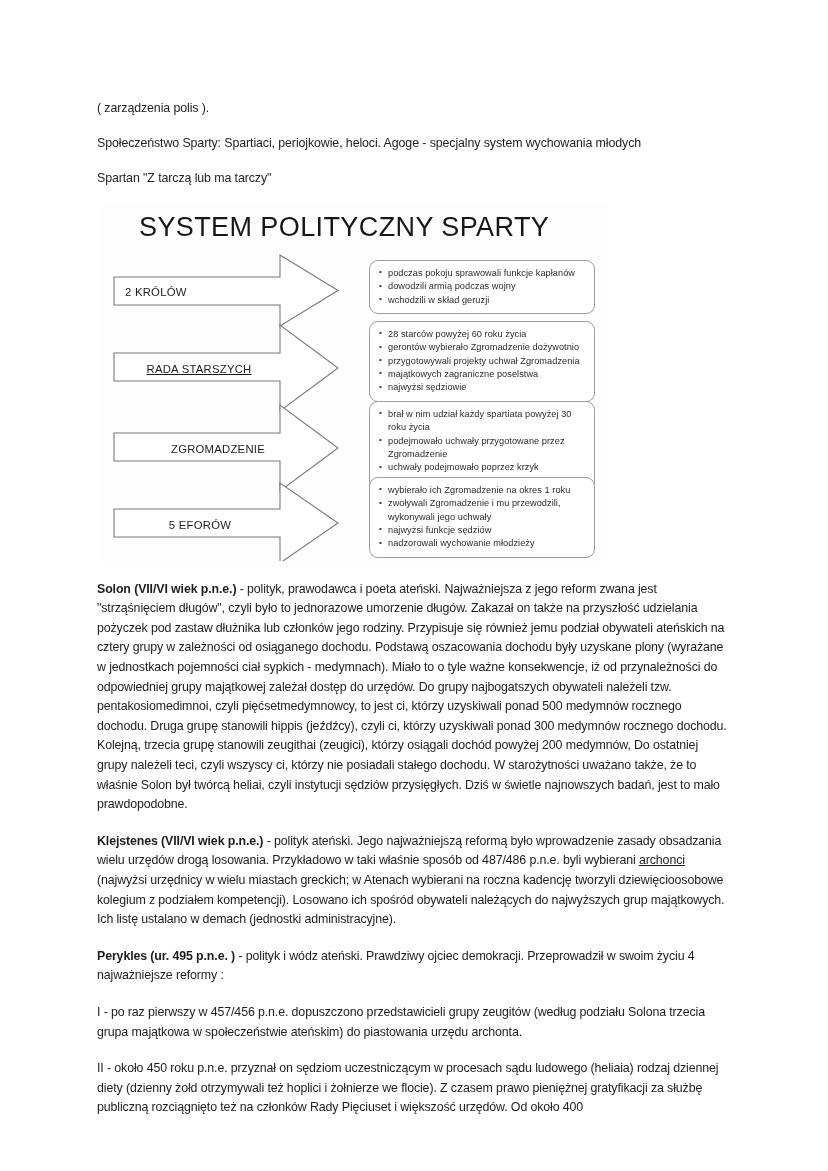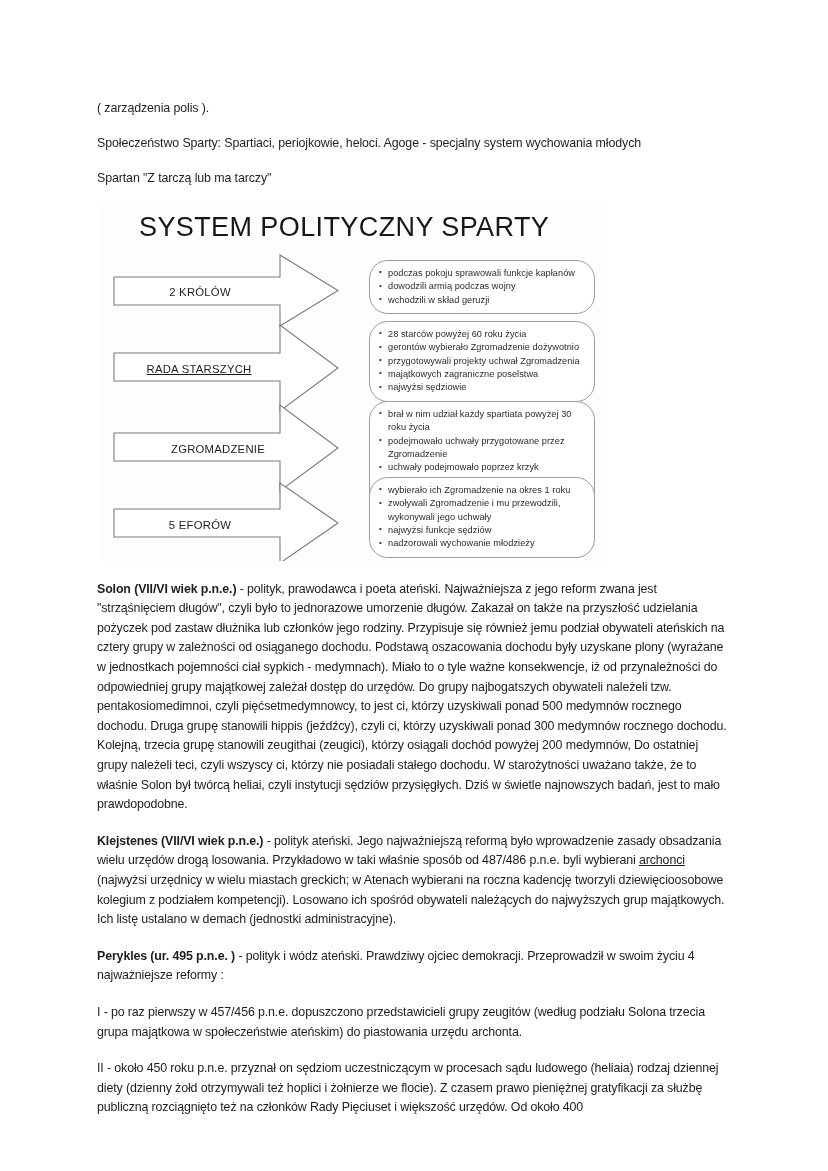--- a/index.html
+++ b/index.html
@@ -71,21 +71,21 @@
     color: #1d1d1f;
     letter-spacing: 0.25px;
     white-space: nowrap;
     font-family: "Liberation Sans", sans-serif;
   }
 
   .infobox {
     position: absolute;
     box-sizing: border-box;
     border: 1px solid #9a9da1;
-    border-radius: 19px;
+    border-radius: 9px;
     background: #ffffff;
     left: 268px;
     width: 226px;
     padding: 6px 8px 6px 9px;
   }
   .infobox ul {
     margin: 0;
     padding: 0;
     list-style: none;
   }
@@ -130,21 +130,21 @@
     <p class="intro-p">Społeczeństwo Sparty: Spartiaci, periojkowie, heloci. Agoge - specjalny system wychowania młodych</p>
     <p class="intro-p">Spartan "Z tarczą lub ma tarczy"</p>
 
     <div class="diagram">
       <div class="diagram-title">SYSTEM POLITYCZNY SPARTY</div>
 
       <div class="row" style="top:48px;height:78px;">
         <svg class="arrow-svg" width="260" height="78" style="position:absolute;left:12px;top:0;">
           <polygon points="1,23 167,23 167,1 225,36.5 167,72 167,51 1,51" fill="#ffffff" stroke="#76797d" stroke-width="1.1"></polygon>
         </svg>
-        <div style="position:absolute;left:24px;top:28px;width:150px;text-align:center;">
+        <div style="position:absolute;left:24px;top:28px;width:150px;">
           <span class="arrow-label">2 KRÓLÓW</span>
         </div>
         <div class="infobox" style="top:6px;">
           <ul>
             <li>podczas pokoju sprawowali funkcje kapłanów</li>
             <li>dowodzili armią podczas wojny</li>
             <li>wchodzili w skład geruzji</li>
           </ul>
         </div>
       </div>

